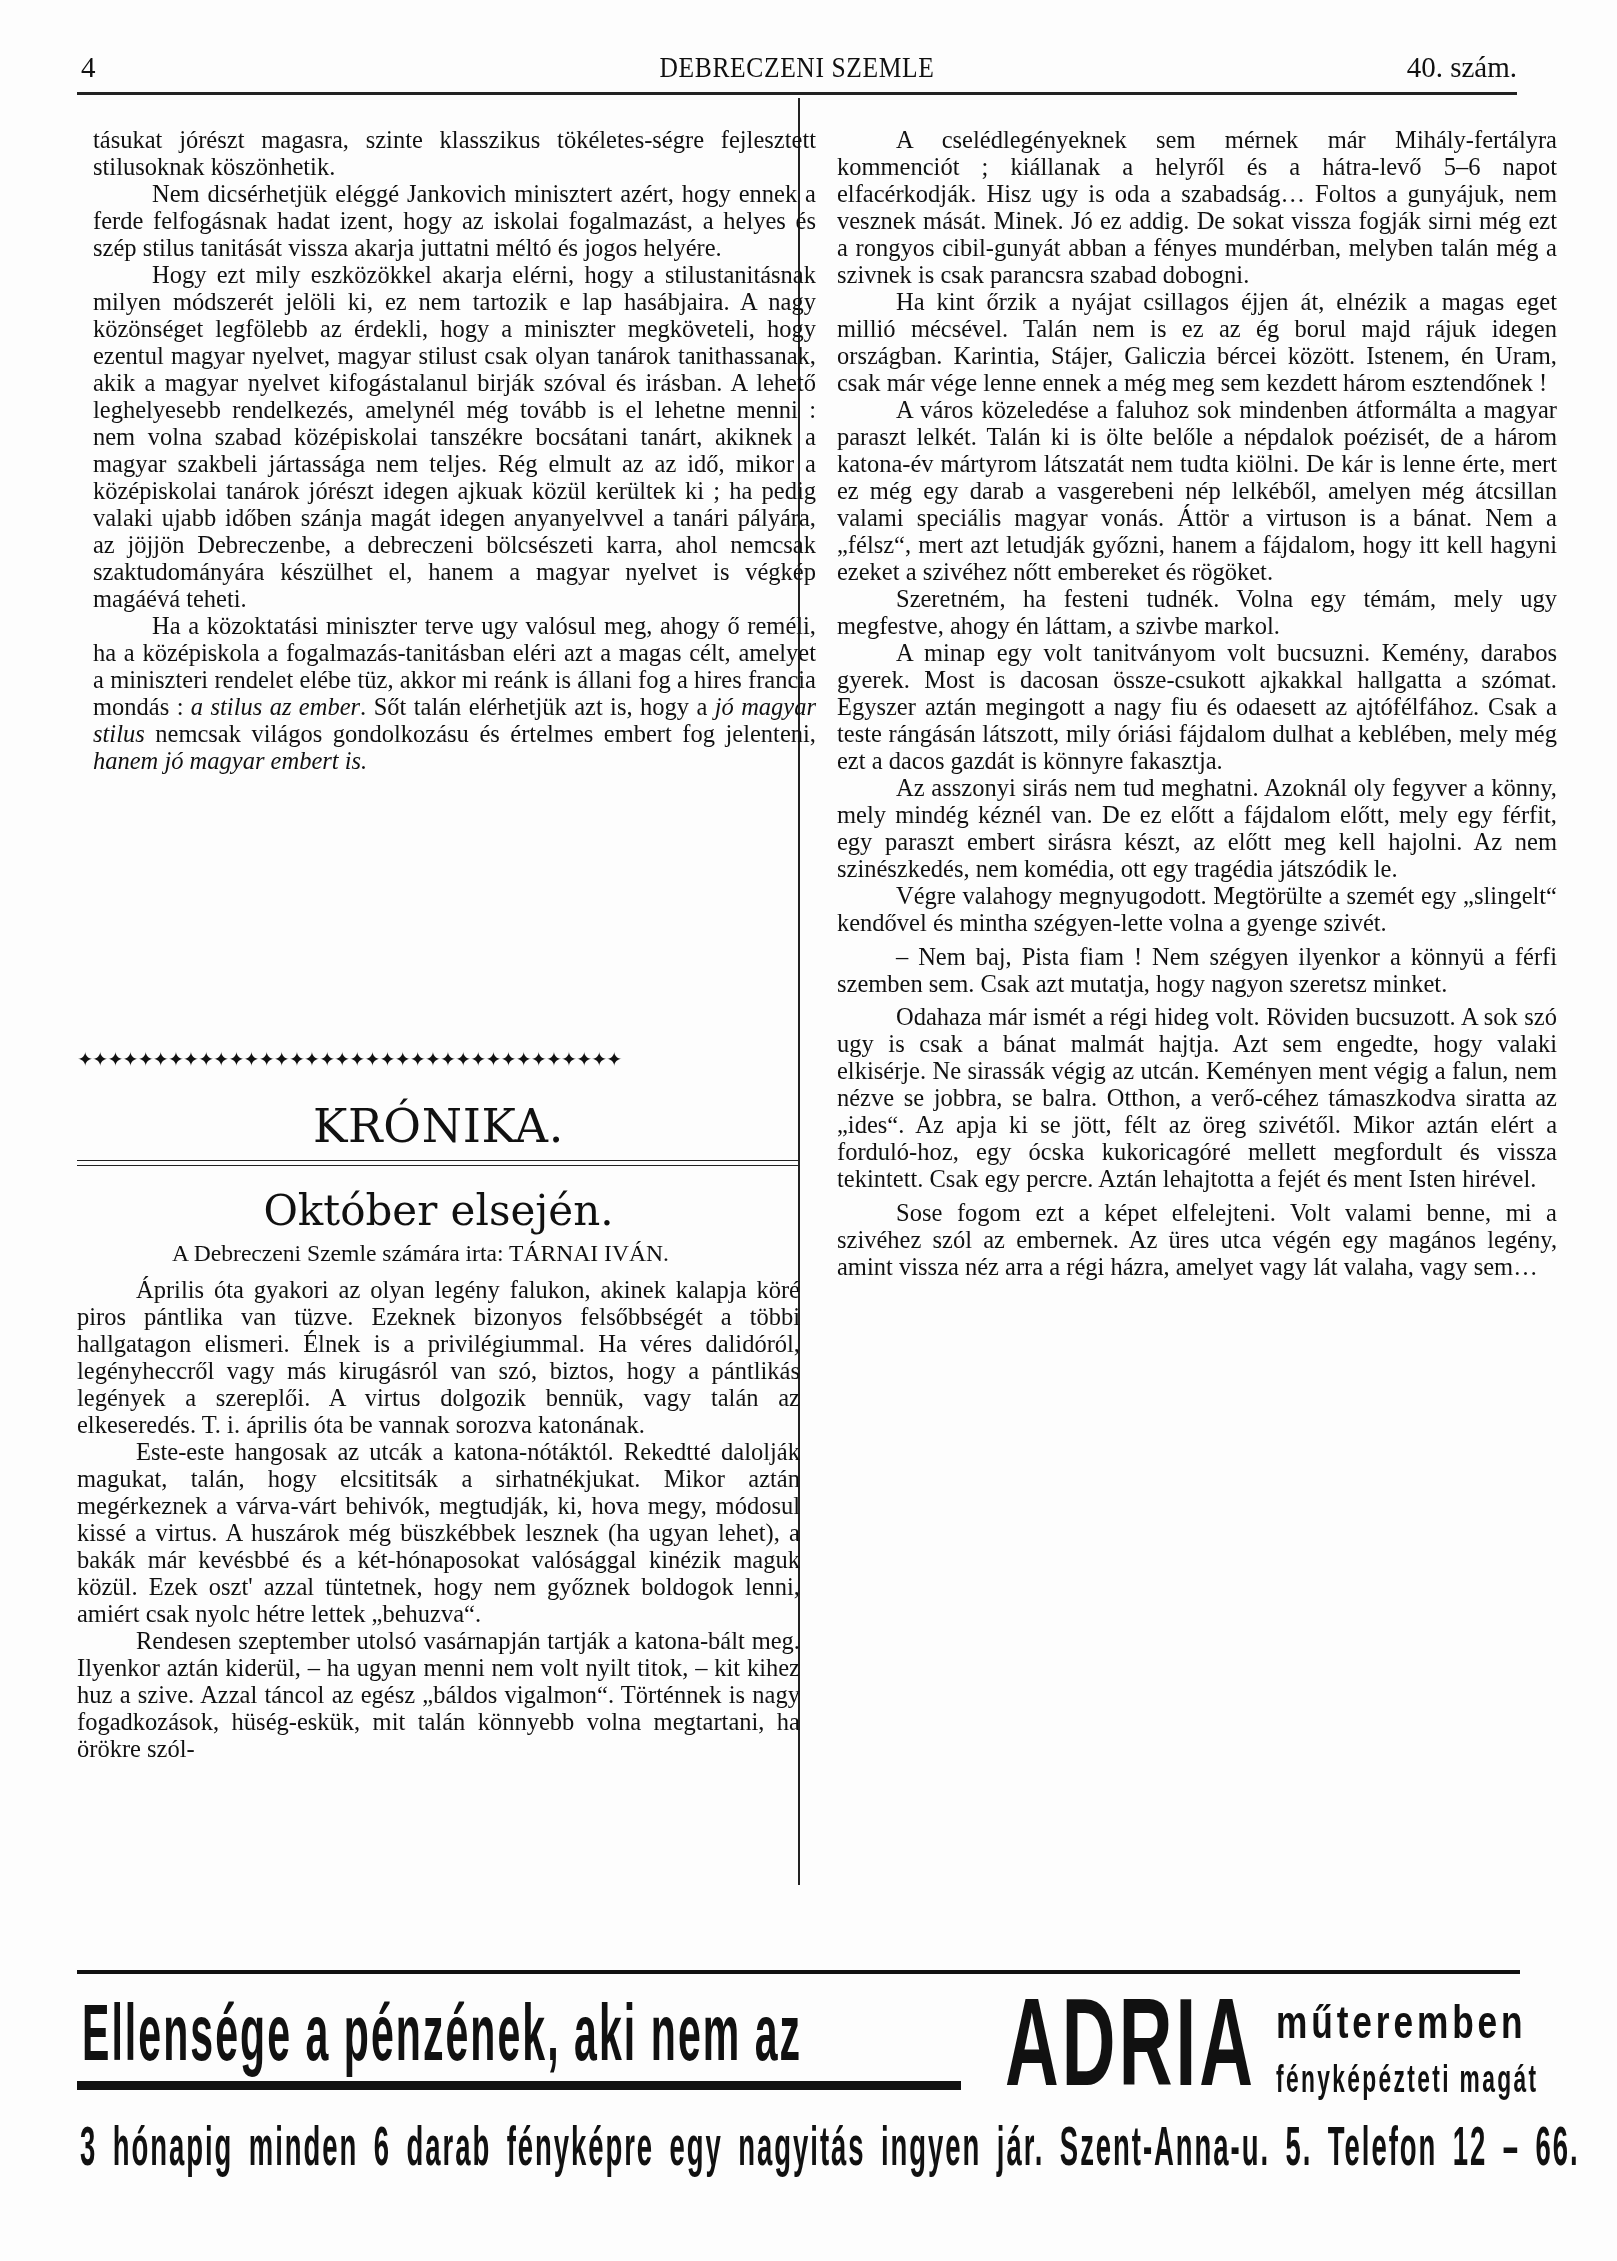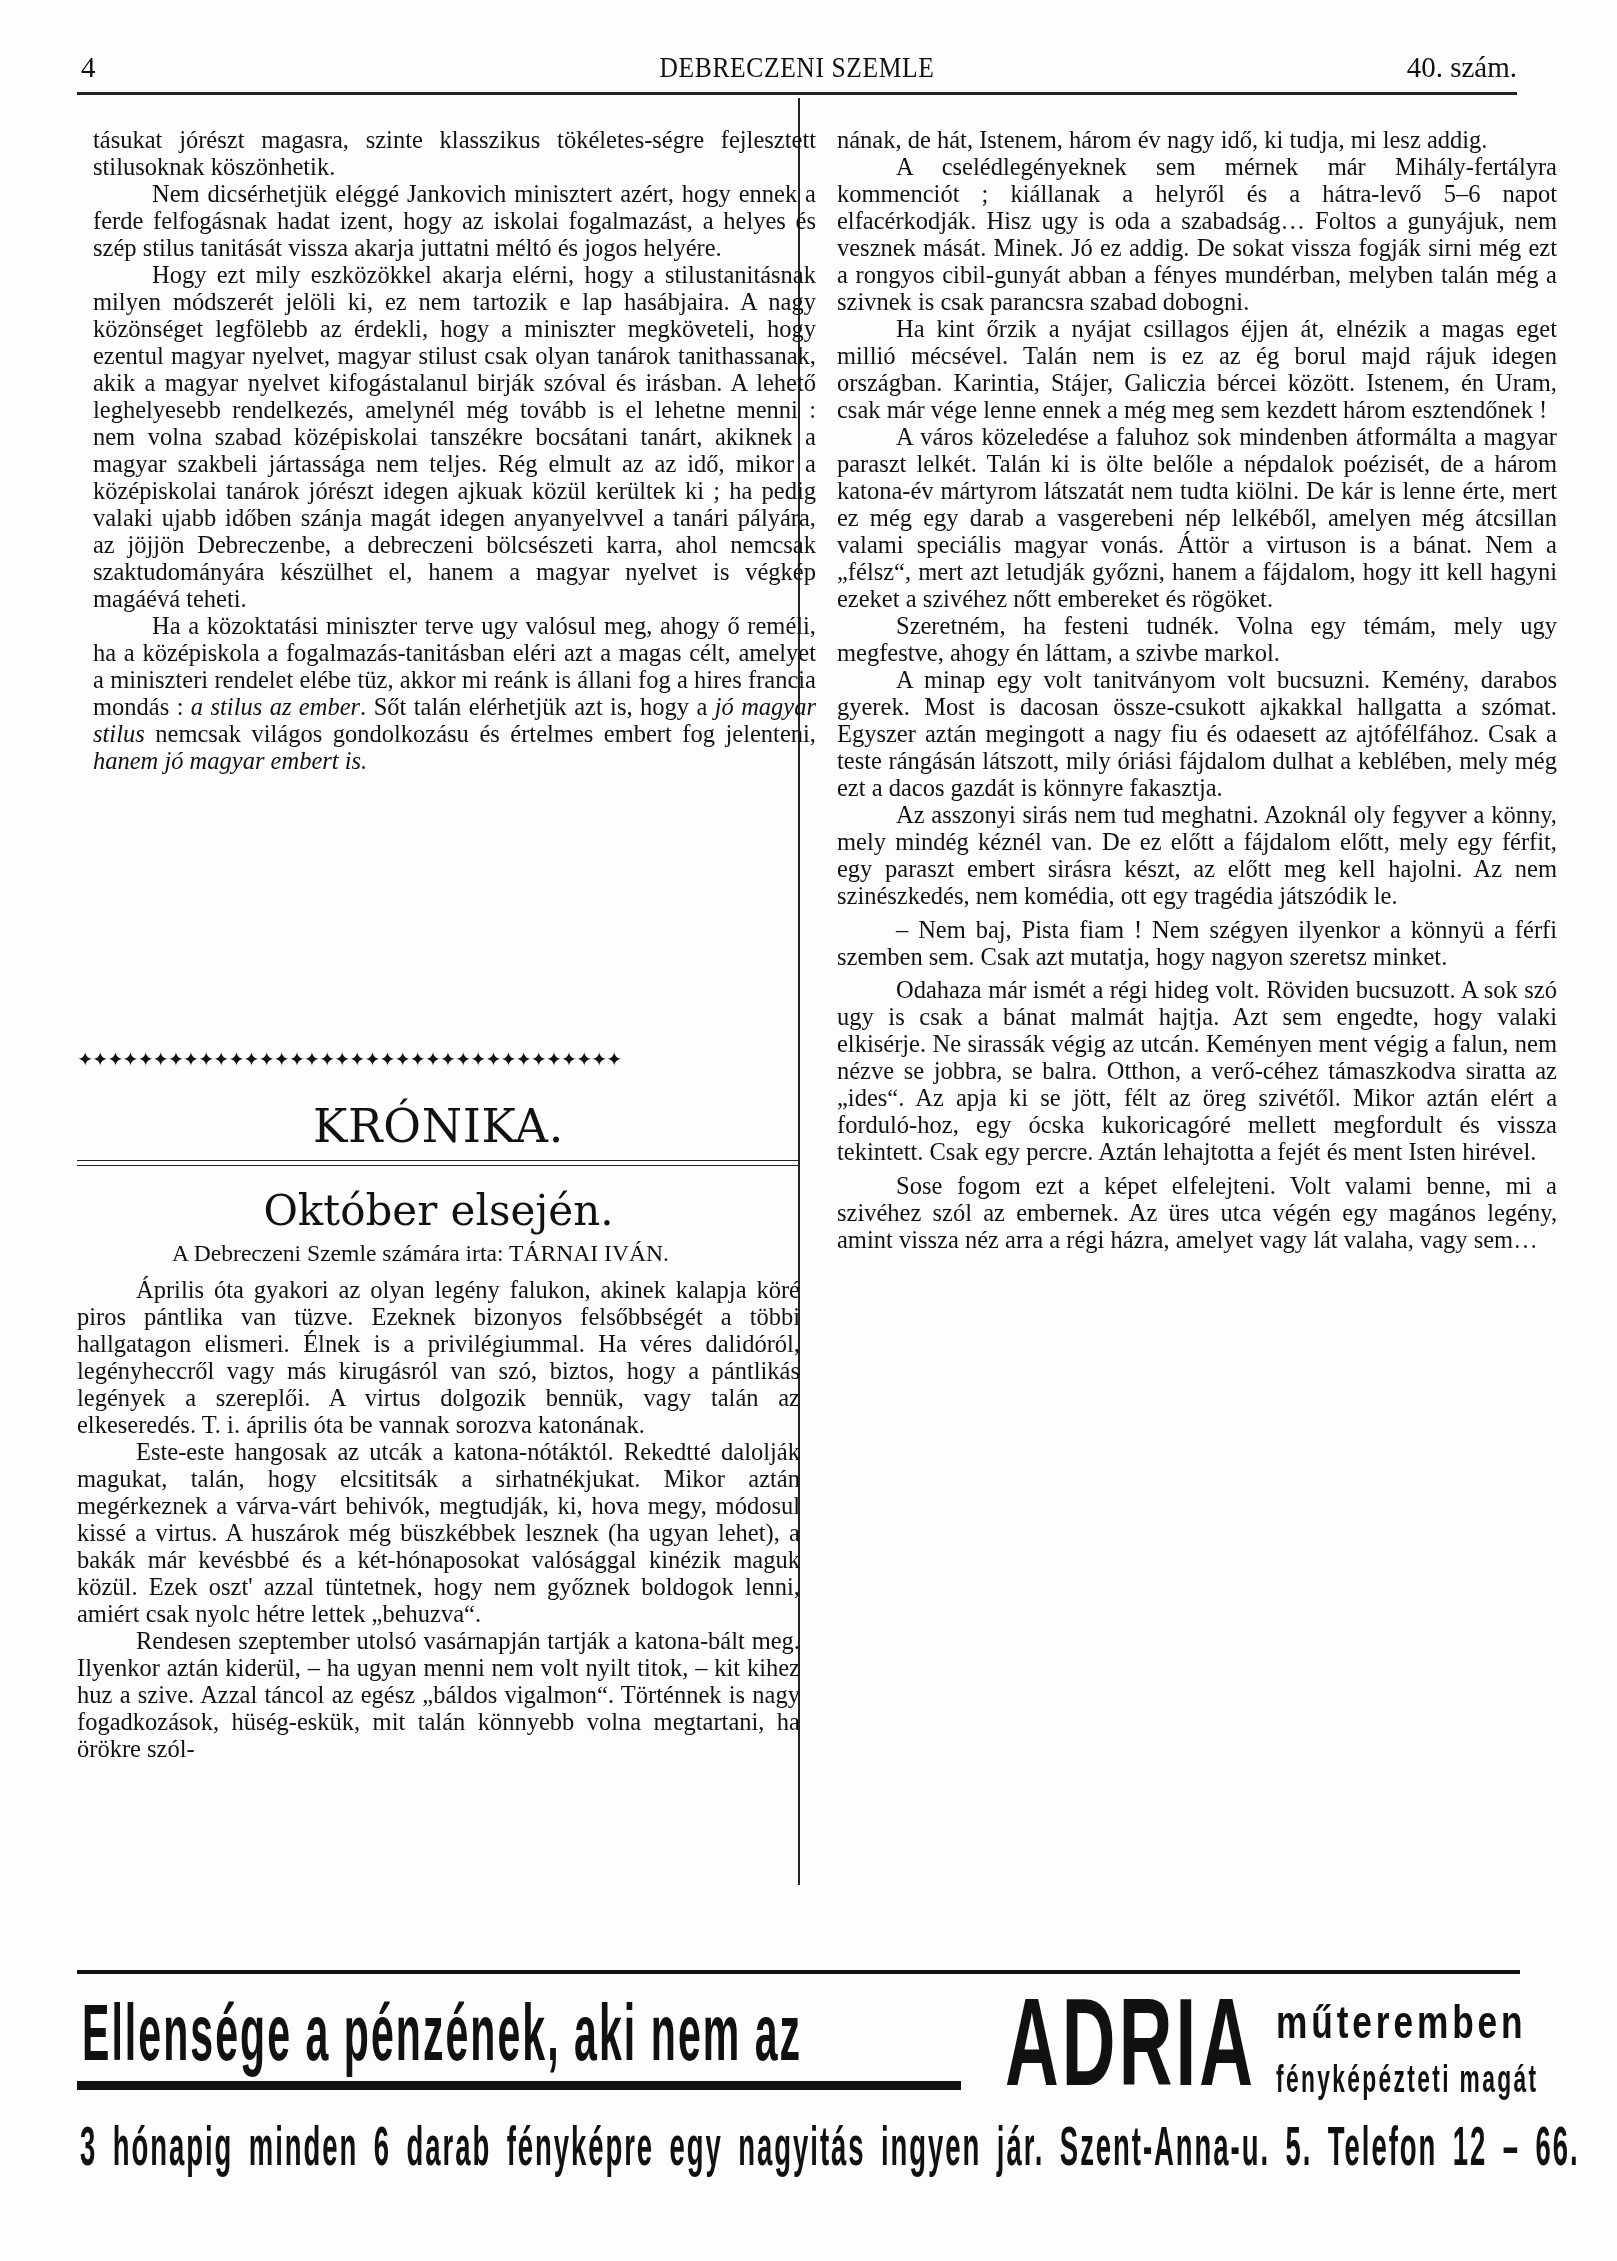--- a/index.html
+++ b/index.html
@@ -70,27 +70,27 @@
   <div class="story-title">Október elsején.</div>
   <div class="byline">A Debreczeni Szemle számára irta: TÁRNAI IVÁN.</div>
 
   <div class="col-left2">
     <p class="ind">Április óta gyakori az olyan legény falukon, akinek kalapja köré piros pántlika van tüzve. Ezeknek bizonyos felsőbbségét a többi hallgatagon elismeri. Élnek is a privilégiummal. Ha véres dalidóról, legényheccről vagy más kirugásról van szó, biztos, hogy a pántlikás legények a szereplői. A virtus dolgozik bennük, vagy talán az elkeseredés. T. i. április óta be vannak sorozva katonának.</p>
     <p class="ind">Este-este hangosak az utcák a katona-nótáktól. Rekedtté dalolják magukat, talán, hogy elcsititsák a sirhatnékjukat. Mikor aztán megérkeznek a várva-várt behivók, megtudják, ki, hova megy, módosul kissé a virtus. A huszárok még büszkébbek lesznek (ha ugyan lehet), a bakák már kevésbbé és a két-hónaposokat valósággal kinézik maguk közül. Ezek oszt' azzal tüntetnek, hogy nem győznek boldogok lenni, amiért csak nyolc hétre lettek „behuzva“.</p>
     <p class="ind">Rendesen szeptember utolsó vasárnapján tartják a katona-bált meg. Ilyenkor aztán kiderül, – ha ugyan menni nem volt nyilt titok, – kit kihez huz a szive. Azzal táncol az egész „báldos vigalmon“. Történnek is nagy fogadkozások, hüség-eskük, mit talán könnyebb volna megtartani, ha örökre szól-</p>
   </div>
 
   <div class="col col-right">
-    <p class="cont">nának, de hát, Istenem, három év nagy idő, ki tudja, mi lesz addig.</p>
     <p class="ind">A cselédlegényeknek sem mérnek már Mihály-fertályra kommenciót ; kiállanak a helyről és a hátra-levő 5–6 napot elfacérkodják. Hisz ugy is oda a szabadság… Foltos a gunyájuk, nem vesznek mását. Minek. Jó ez addig. De sokat vissza fogják sirni még ezt a rongyos cibil-gunyát abban a fényes mundérban, melyben talán még a szivnek is csak parancsra szabad dobogni.</p>
     <p class="ind">Ha kint őrzik a nyájat csillagos éjjen át, elnézik a magas eget millió mécsével. Talán nem is ez az ég borul majd rájuk idegen országban. Karintia, Stájer, Galiczia bércei között. Istenem, én Uram, csak már vége lenne ennek a még meg sem kezdett három esztendőnek !</p>
     <p class="ind">A város közeledése a faluhoz sok mindenben átformálta a magyar paraszt lelkét. Talán ki is ölte belőle a népdalok poézisét, de a három katona-év mártyrom látszatát nem tudta kiölni. De kár is lenne érte, mert ez még egy darab a vasgerebeni nép lelkéből, amelyen még átcsillan valami speciális magyar vonás. Áttör a virtuson is a bánat. Nem a „félsz“, mert azt letudják győzni, hanem a fájdalom, hogy itt kell hagyni ezeket a szivéhez nőtt embereket és rögöket.</p>
     <p class="ind">Szeretném, ha festeni tudnék. Volna egy témám, mely ugy megfestve, ahogy én láttam, a szivbe markol.</p>
     <p class="ind">A minap egy volt tanitványom volt bucsuzni. Kemény, darabos gyerek. Most is dacosan össze-csukott ajkakkal hallgatta a szómat. Egyszer aztán megingott a nagy fiu és odaesett az ajtófélfához. Csak a teste rángásán látszott, mily óriási fájdalom dulhat a keblében, mely még ezt a dacos gazdát is könnyre fakasztja.</p>
     <p class="ind">Az asszonyi sirás nem tud meghatni. Azoknál oly fegyver a könny, mely mindég kéznél van. De ez előtt a fájdalom előtt, mely egy férfit, egy paraszt embert sirásra készt, az előtt meg kell hajolni. Az nem szinészkedés, nem komédia, ott egy tragédia játszódik le.</p>
+    <p class="ind">Végre valahogy megnyugodott. Megtörülte a szemét egy „slingelt“ kendővel és mintha szégyen-lette volna a gyenge szivét.</p>
     <div class="gap"></div>
     <p class="ind">– Nem baj, Pista fiam ! Nem szégyen ilyenkor a könnyü a férfi szemben sem. Csak azt mutatja, hogy nagyon szeretsz minket.</p>
     <div class="gap"></div>
     <p class="ind">Odahaza már ismét a régi hideg volt. Röviden bucsuzott. A sok szó ugy is csak a bánat malmát hajtja. Azt sem engedte, hogy valaki elkisérje. Ne sirassák végig az utcán. Keményen ment végig a falun, nem nézve se jobbra, se balra. Otthon, a verő-céhez támaszkodva siratta az „ides“. Az apja ki se jött, félt az öreg szivétől. Mikor aztán elért a forduló-hoz, egy ócska kukoricagóré mellett megfordult és vissza tekintett. Csak egy percre. Aztán lehajtotta a fejét és ment Isten hirével.</p>
     <div class="gap"></div>
     <p class="ind">Sose fogom ezt a képet elfelejteni. Volt valami benne, mi a szivéhez szól az embernek. Az üres utca végén egy magános legény, amint vissza néz arra a régi házra, amelyet vagy lát valaha, vagy sem…</p>
   </div>
 
   <div class="ad-rule-top"></div>
   <div class="ad-headline">Ellensége a pénzének, aki nem az</div>

